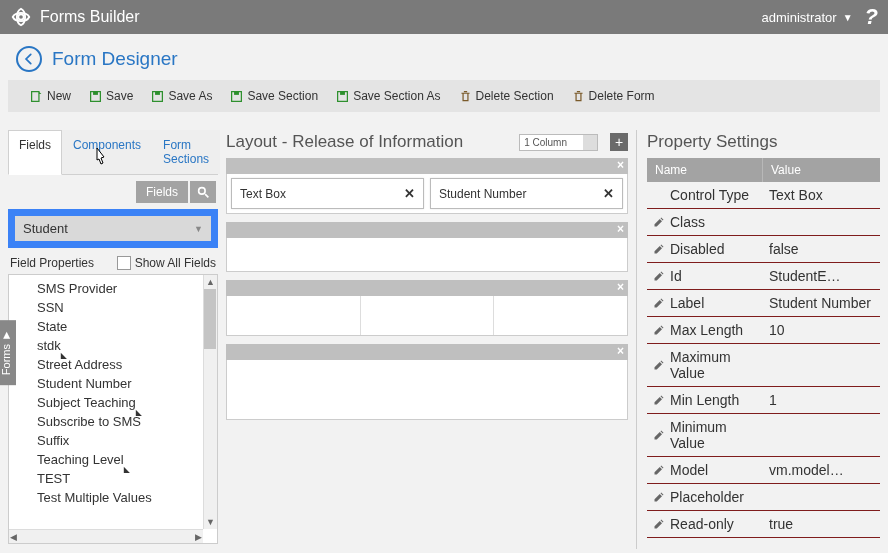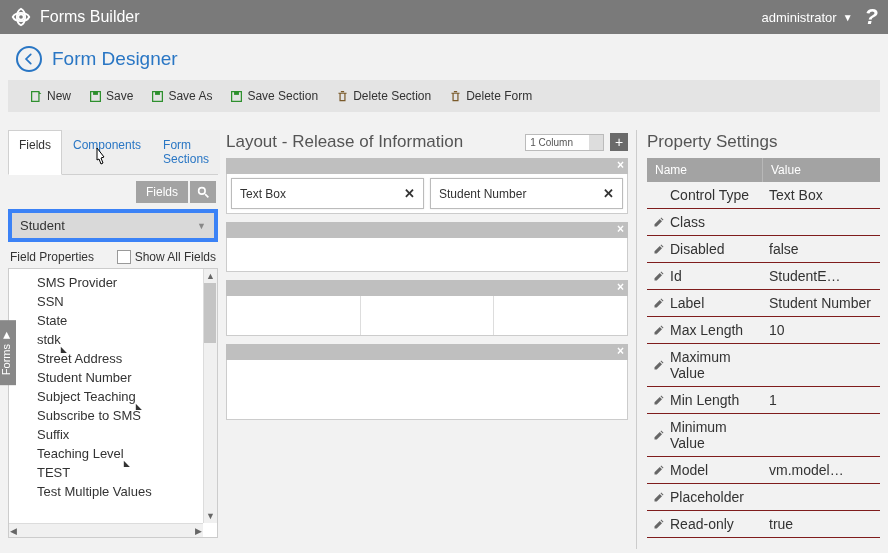--- a/index.html
+++ b/index.html
@@ -38,21 +38,21 @@
 .tab { padding: 7px 10px; font-size: 12px; color: #2976c4; cursor: pointer; background: #eee; border: 1px solid transparent; position: relative; }
 .tab.active { background: #fff; border-color: #d0d0d0; border-bottom-color: #fff; margin-bottom: -1px; color: #333; }
 .cursor-icon { position: absolute; top: 16px; left: 84px; pointer-events: none; }
 
 
 .search-row { display: flex; justify-content: flex-end; padding: 6px 2px; gap: 2px; }
 .search-lbl { background: #a3a3a3; color: #fff; padding: 4px 10px; font-size: 12px; }
 .search-btn { background: #a3a3a3; color: #fff; width: 26px; display: flex; align-items: center; justify-content: center; }
 
 
-.select-bar { background: #d9d9d9; padding: 5px 8px; font-size: 13px; display: flex; align-items: center; justify-content: space-between; cursor: pointer; border: 4px solid #3b82f6; }
+.select-bar { background: #d9d9d9; padding: 5px 8px; font-size: 13px; display: flex; align-items: center; justify-content: space-between; cursor: pointer; border: 7px solid #3b82f6; }
 .select-bar .dd { font-size: 9px; color: #888; }
 
 
 .field-props-hdr { display: flex; justify-content: space-between; align-items: center; padding: 8px 2px 4px; font-size: 12px; }
 .chk-row { display: flex; align-items: center; gap: 4px; font-size: 12px; }
 .chk { width: 14px; height: 14px; border: 1px solid #999; background: #fff; }
 
 
 .field-list { border: 1px solid #ccc; height: 270px; overflow: hidden; background: #fff; position: relative; font-size: 13px; }
 .field-list-inner { padding: 4px 0 4px 26px; }
@@ -63,21 +63,21 @@
 .vscroll-thumb { position: absolute; right: 1px; width: 12px; top: 14px; height: 60px; background: #c4c4c4; border-radius: 0; }
 .hscroll { position: absolute; left: 0; right: 14px; bottom: 0; height: 14px; background: #f0f0f0; border-top: 1px solid #dcdcdc; display: flex; align-items: center; justify-content: space-between; padding: 0 1px; font-size: 9px; color: #666; }
 
 
 .side-tab { position: absolute; left: -2px; top: 320px; background: #888; color: #fff; font-size: 11px; padding: 10px 2px 10px 4px; writing-mode: vertical-rl; transform: rotate(180deg); cursor: pointer; display: flex; align-items: center; gap: 4px; }
 .side-tab .arr { transform: rotate(90deg); font-size: 9px; }
 
 
 .layout-hdr { display: flex; align-items: center; justify-content: space-between; padding: 2px 0 6px; }
 .layout-title { font-size: 17px; color: #555; }
-.layout-ctrl { display: flex; align-items: center; gap: 2px; }
+.layout-ctrl { display: flex; align-items: center; gap: 8px; }
 .col-select { border: 1px solid #bbb; font-size: 10px; padding: 2px 16px 2px 4px; background: #fff; color: #555; position: relative; }
 .col-select::after { content: ""; position: absolute; right: -15px; top: -1px; width: 14px; height: 100%; background: #ddd; border: 1px solid #bbb; border-left: none; }
 .add-sec { width: 18px; height: 18px; background: #6a6a6a; color: #fff; display: flex; align-items: center; justify-content: center; font-size: 14px; margin-left: 18px; cursor: pointer; }
 
 .layout-body { }
 .sec { margin-bottom: 8px; }
 .sec-hdr { background: #bfbfbf; height: 16px; position: relative; }
 .sec-close { position: absolute; right: 4px; top: 0; color: #fff; font-size: 12px; font-weight: bold; cursor: pointer; }
 .sec-body { border: 1px solid #ccc; border-top: none; min-height: 40px; background: #fff; display: flex; gap: 6px; padding: 4px; }
 .sec-body.cols3 { padding: 0; gap: 0; }
@@ -154,20 +154,27 @@
       <span>Save As</span>
     </button>
   <button>
       <svg class="tb-icon tb-save" viewBox="0 0 16 16">
         <rect x="2" y="2" width="12" height="12" fill="none" stroke="#2c8f2c" stroke-width="1.5"></rect>
         <rect x="5" y="2" width="6" height="4" fill="#2c8f2c"></rect>
       </svg>
       <span>Save Section</span>
     </button>
   <button>
+      <svg class="tb-icon tb-save" viewBox="0 0 16 16">
+        <rect x="2" y="2" width="12" height="12" fill="none" stroke="#2c8f2c" stroke-width="1.5"></rect>
+        <rect x="5" y="2" width="6" height="4" fill="#2c8f2c"></rect>
+      </svg>
+      <span>Save Section As</span>
+    </button>
+  <button>
       <svg class="tb-icon tb-del" viewBox="0 0 16 16">
         <path d="M3 4h10M5 4v9h6V4M6 2h4" fill="none" stroke="#7a5a2a" stroke-width="1.5"></path>
       </svg>
       <span>Delete Section</span>
     </button>
   <button>
       <svg class="tb-icon tb-del" viewBox="0 0 16 16">
         <path d="M3 4h10M5 4v9h6V4M6 2h4" fill="none" stroke="#7a5a2a" stroke-width="1.5"></path>
       </svg>
       <span>Delete Form</span>

